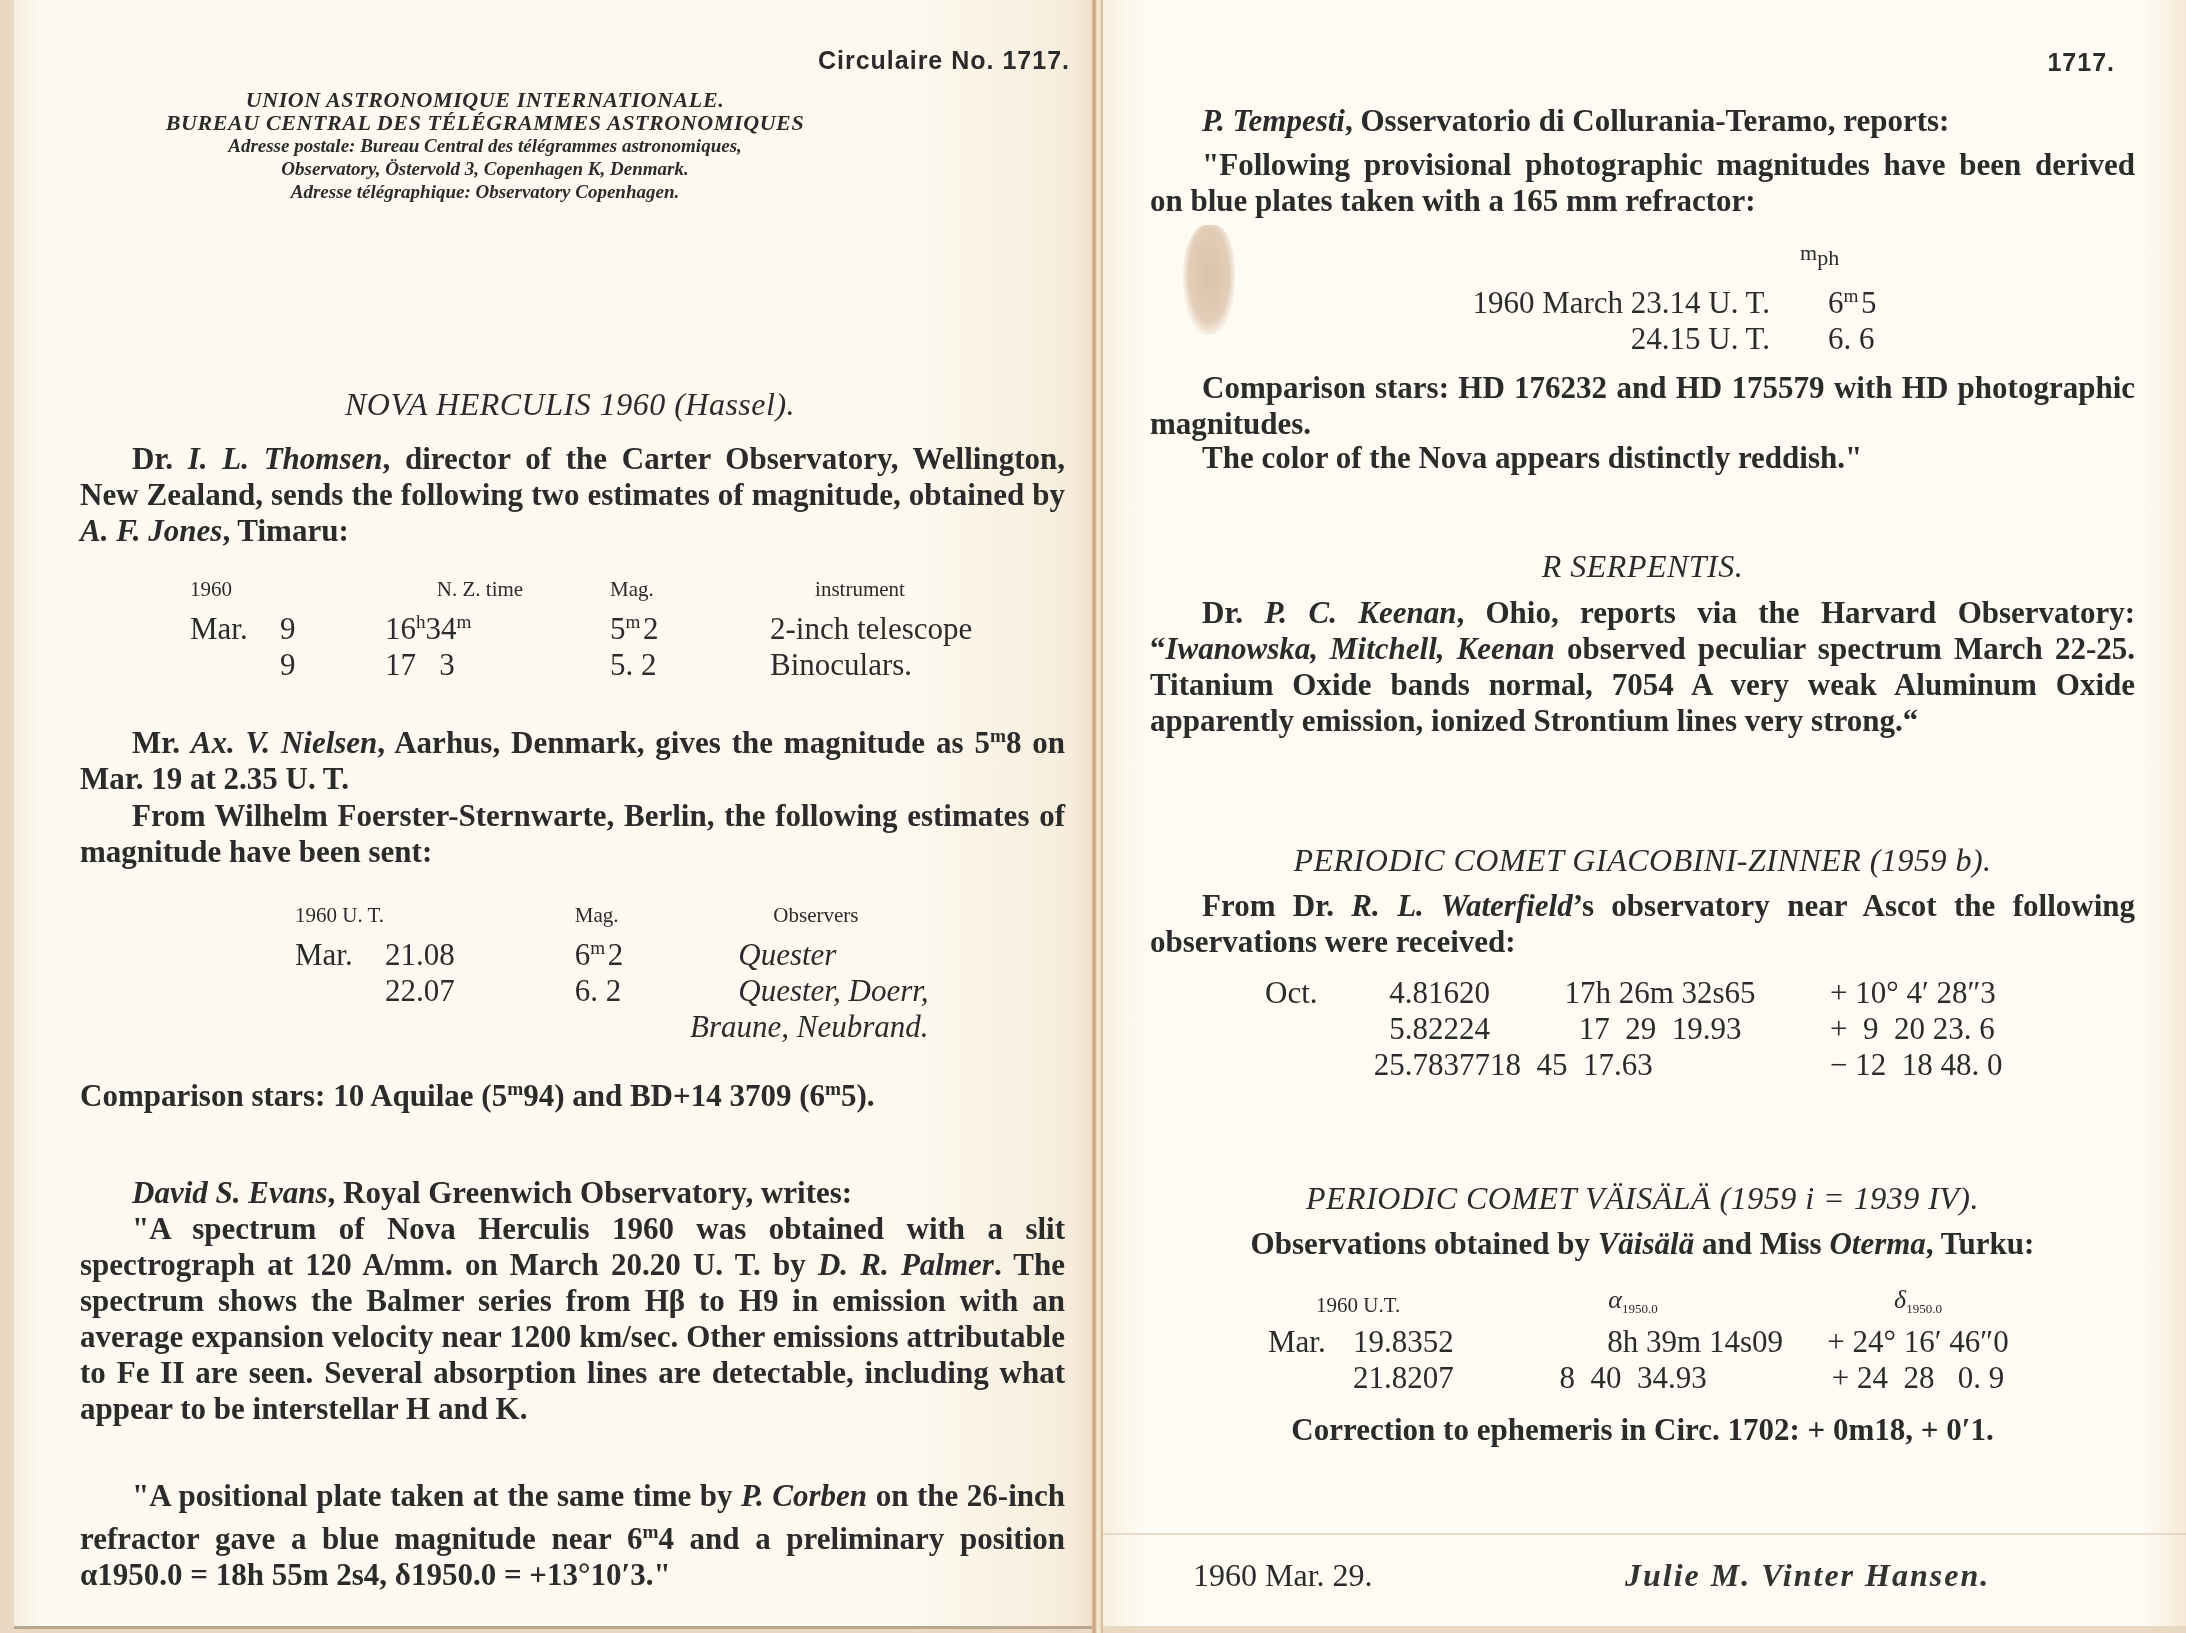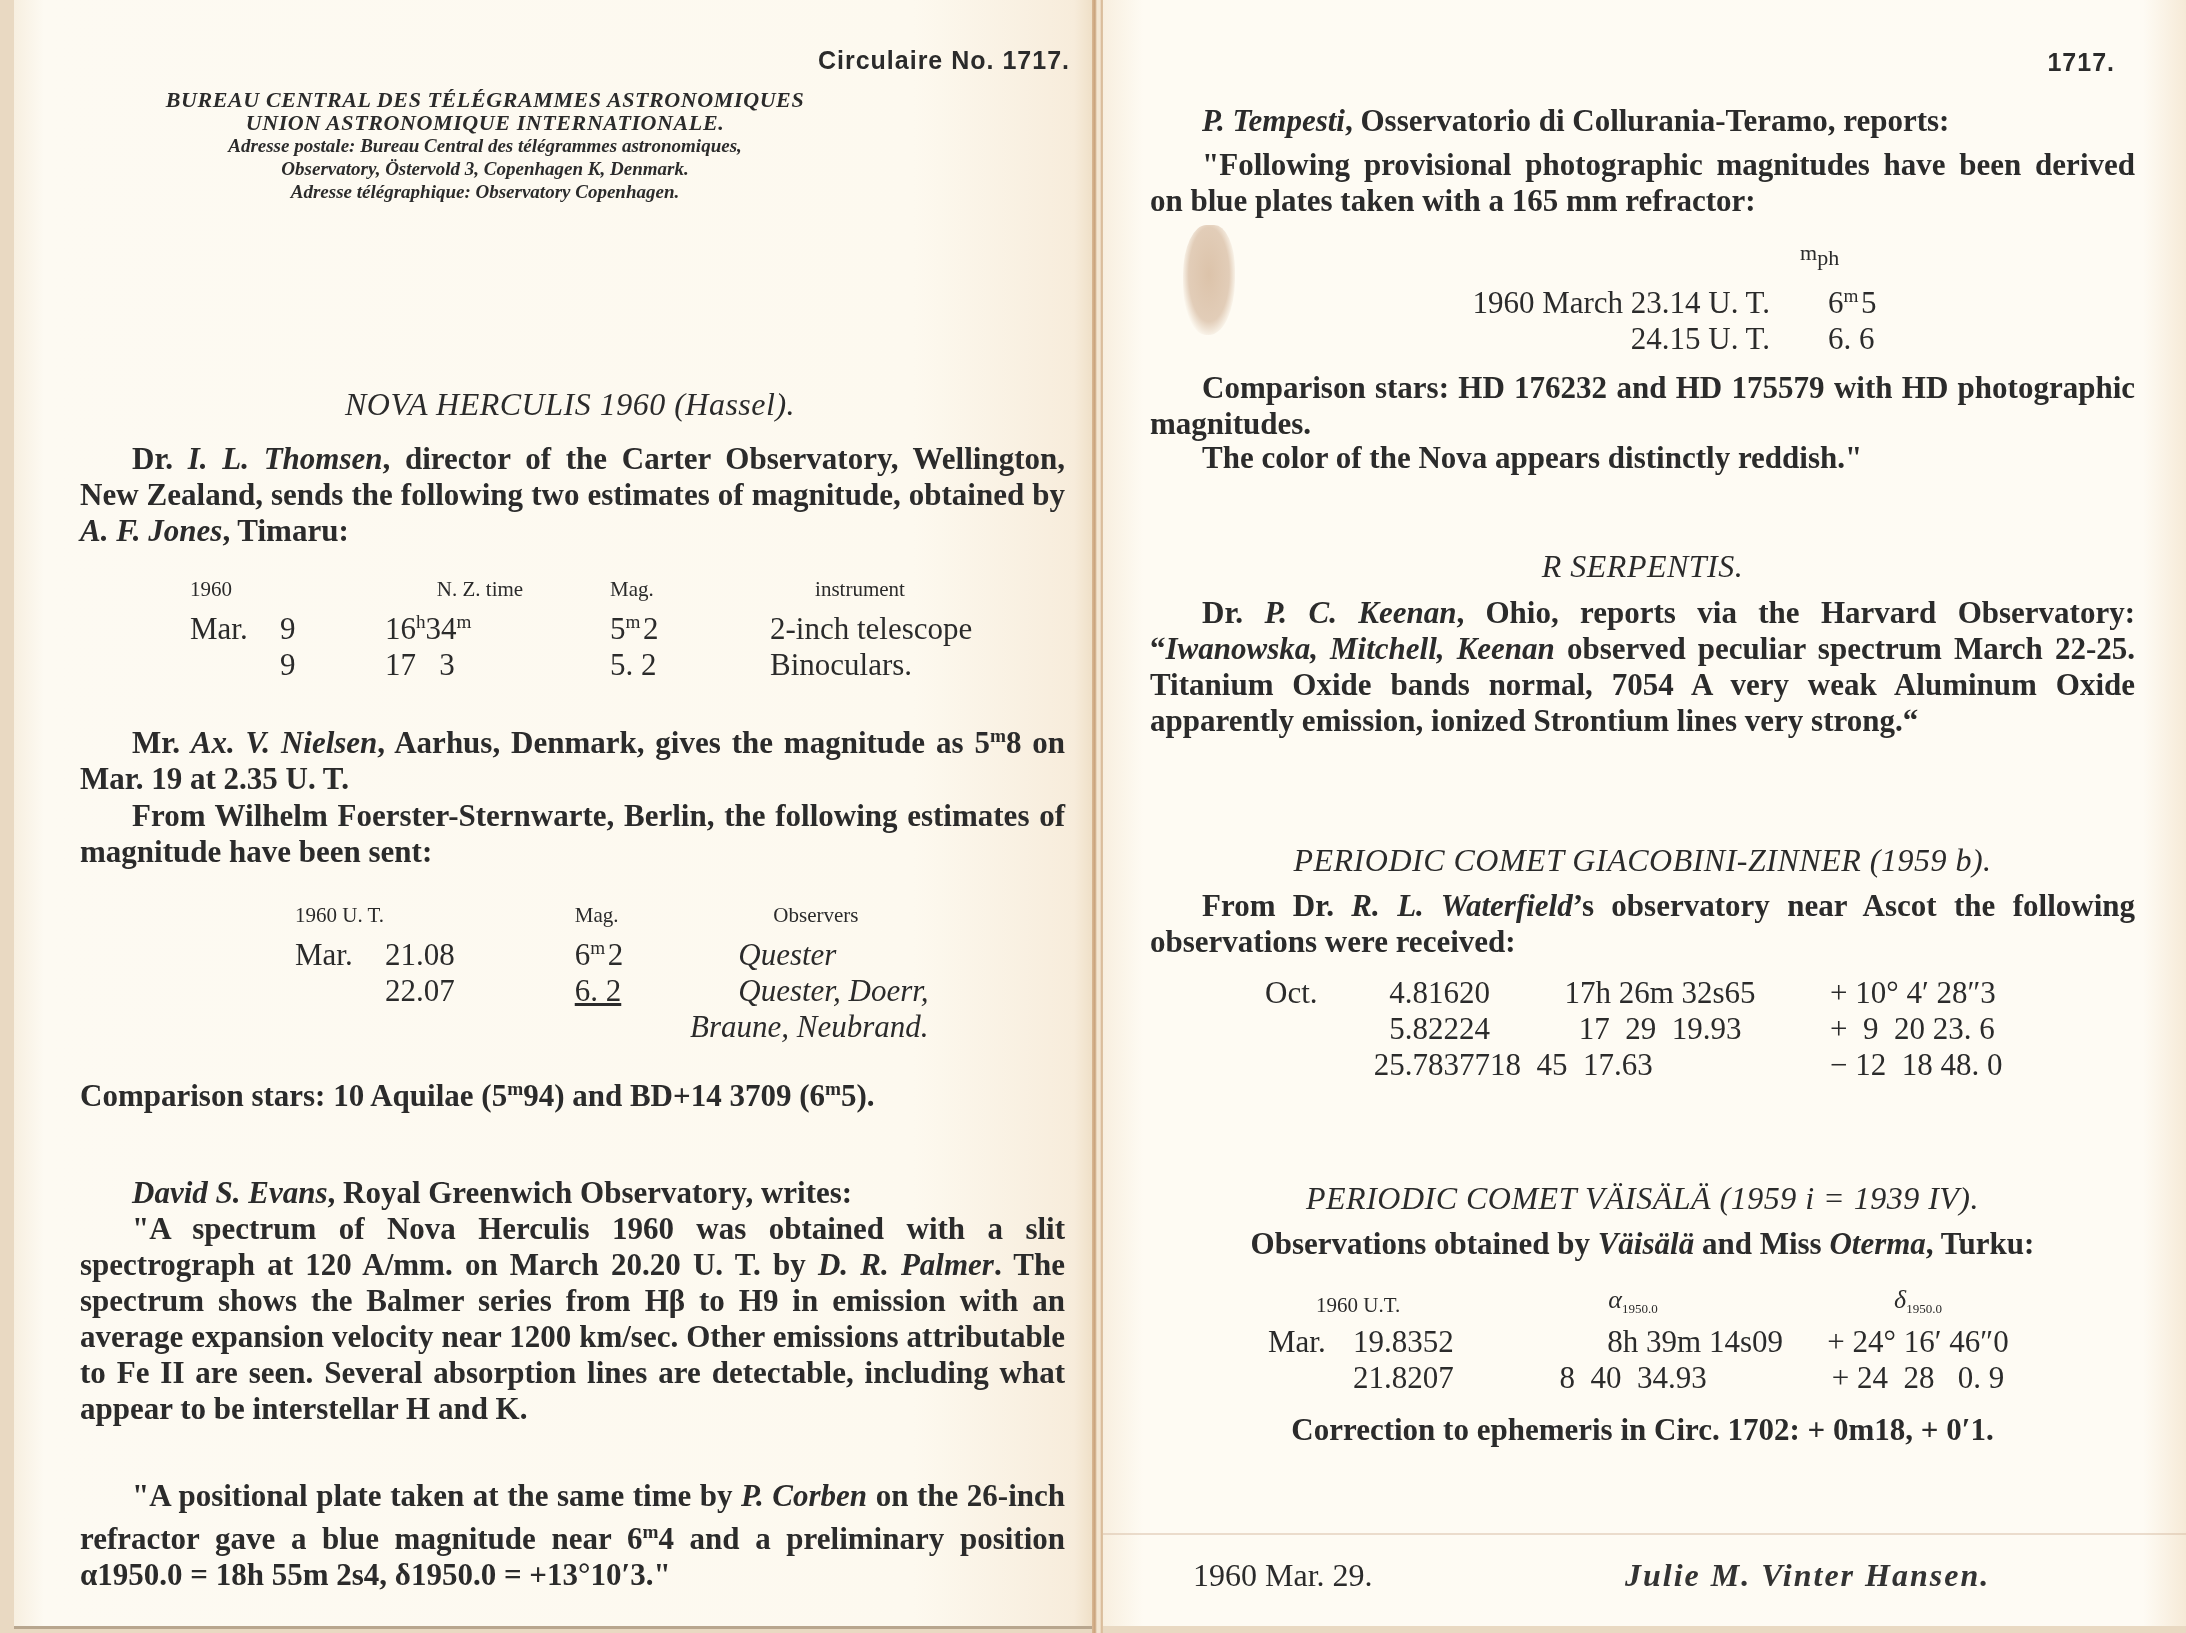--- a/index.html
+++ b/index.html
@@ -54,22 +54,22 @@
 
 <div class="page" id="left-page"></div>
 <div class="spine"></div>
 <div class="page" id="right-page"></div>
 <div class="stain"></div>
 <div class="fold"></div>
 
 <div class="abs sans-bold" style="left:730px; top:46px; width:340px; text-align:right; font-size:25px;">Circulaire No. 1717.</div>
 
 <div class="abs" style="left:70px; top:88px; width:830px;">
+  <div class="hdr-line">UNION ASTRONOMIQUE INTERNATIONALE.</div>
   <div class="hdr-line">BUREAU CENTRAL DES TÉLÉGRAMMES ASTRONOMIQUES</div>
-  <div class="hdr-line">UNION ASTRONOMIQUE INTERNATIONALE.</div>
   <div class="hdr-line-sm">Adresse postale: Bureau Central des télégrammes astronomiques,</div>
   <div class="hdr-line-sm">Observatory, Östervold 3, Copenhagen K, Denmark.</div>
   <div class="hdr-line-sm">Adresse télégraphique: Observatory Copenhagen.</div>
 </div>
 
 <div class="abs heading" style="left:70px; top:386px; width:1000px;">NOVA HERCULIS 1960 (Hassel).</div>
 
 <div class="abs txt ind" style="left:80px; top:441px; width:985px;">
   <span>Dr. </span><span class="it">I. L. Thomsen</span><span>, director of the Carter Observatory, Wellington, New Zealand, sends the following two estimates of magnitude, obtained by </span><span class="it">A. F. Jones</span><span>, Timaru:</span>
 </div>
@@ -115,21 +115,21 @@
   </tr>
   <tr>
     <td style="width:90px;">Mar.</td>
     <td>21.08</td>
     <td style="padding-left:120px;margin-top:8px;"><span>6</span><sup>m</sup> <span>2</span></td>
     <td class="it" style="padding-left:115px;">Quester</td>
   </tr>
   <tr>
     <td></td>
     <td>22.07</td>
-    <td style="padding-left:120px;text-decoration:underline;">6. 2</td>
+    <td style="padding-left:120px;">6. 2</td>
     <td class="it" style="padding-left:115px;">Quester, Doerr,</td>
   </tr>
   <tr>
     <td></td>
     <td></td>
     <td></td>
     <td class="it" style="text-align:right;">Braune, Neubrand.</td>
   </tr>
 </tbody>
   </table>

